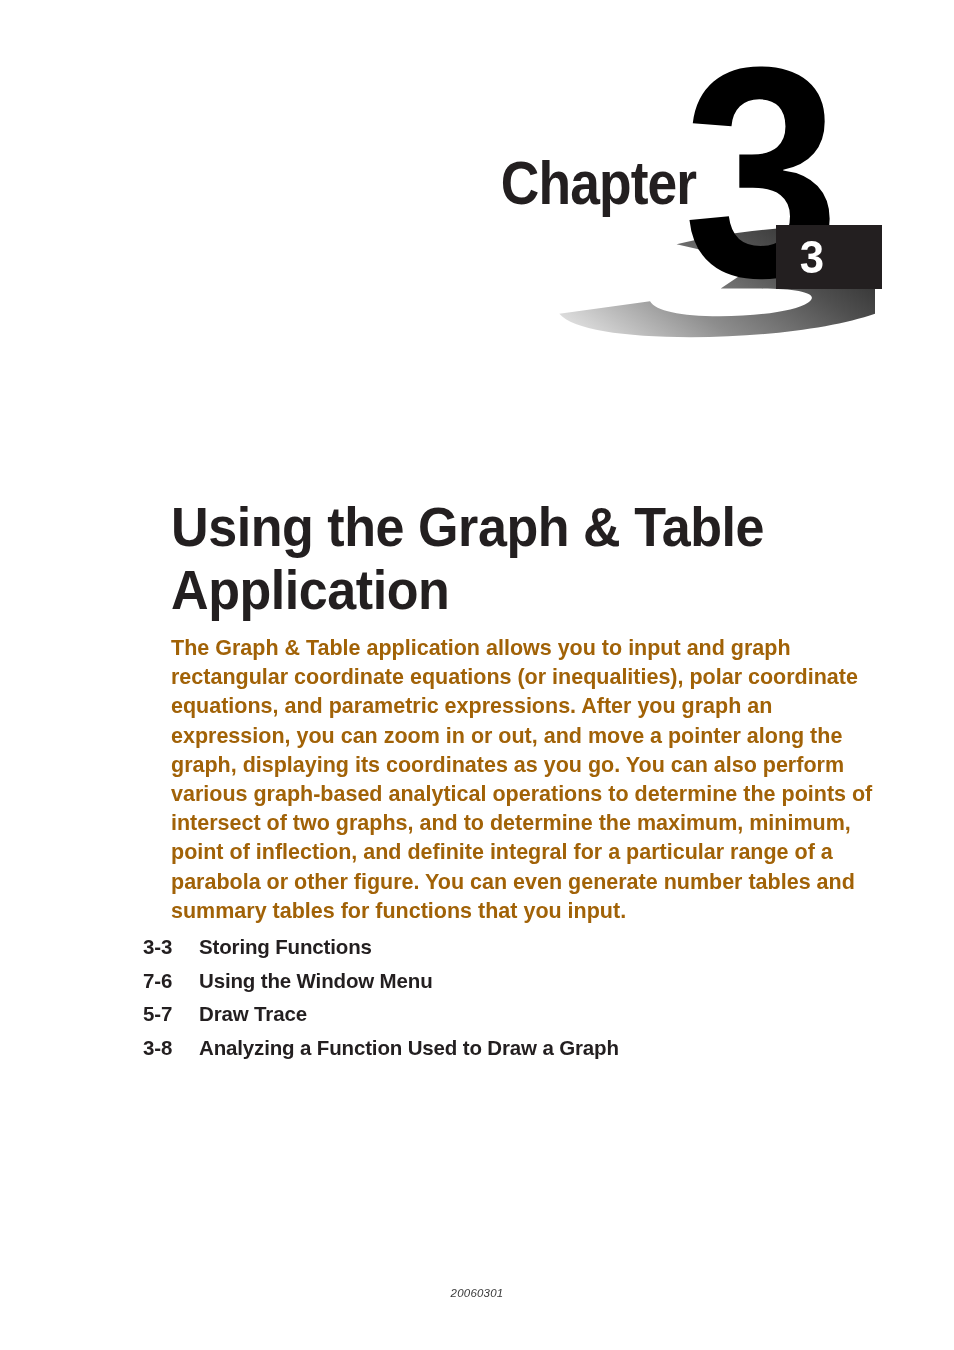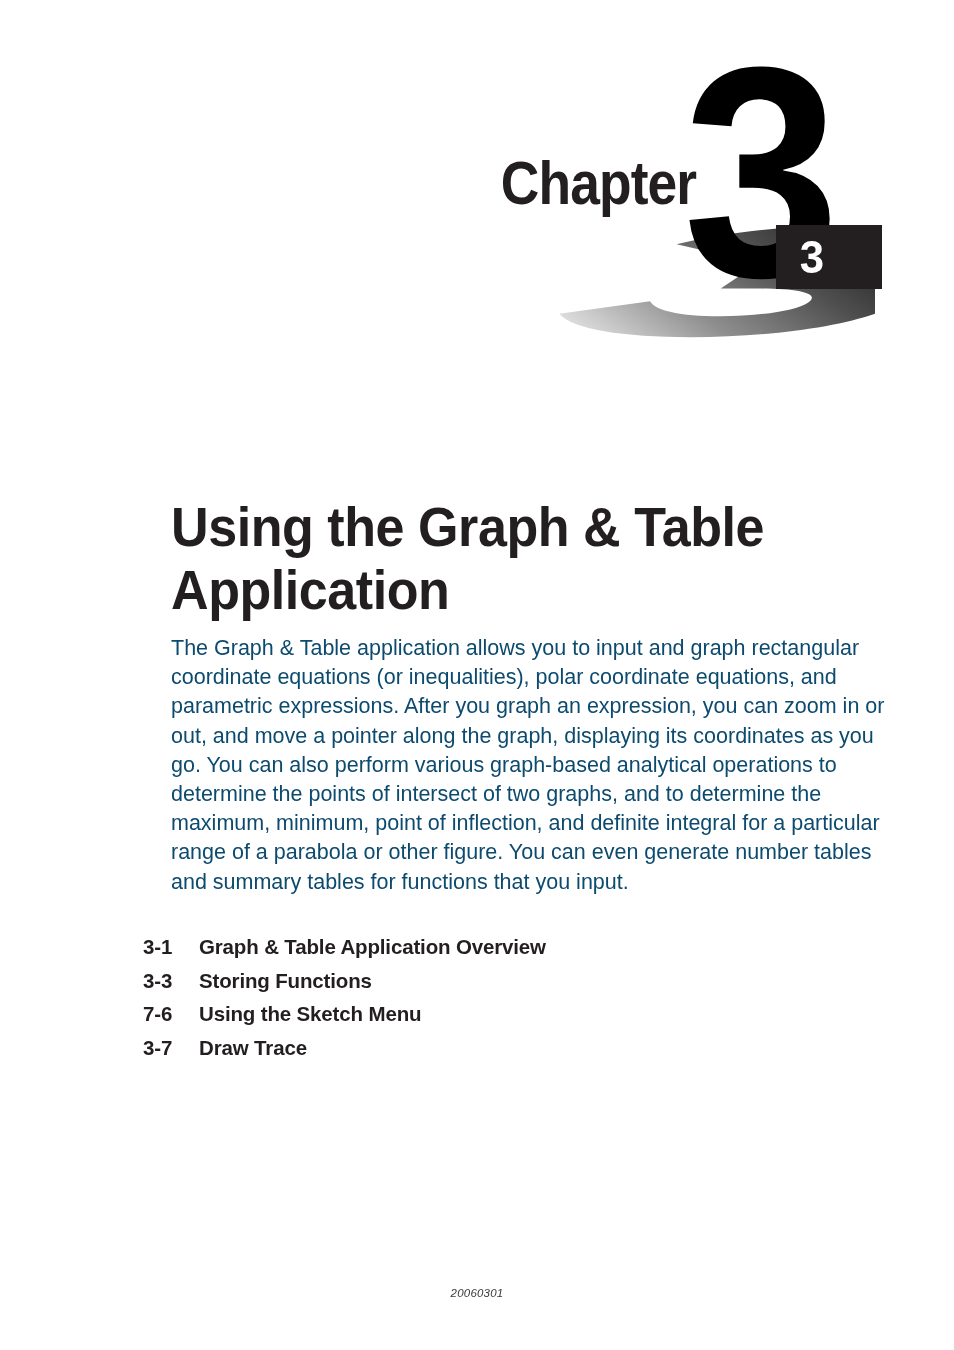--- a/index.html
+++ b/index.html
@@ -113,24 +113,24 @@
     letter-spacing: -0.5px;
     color: #231f20;
     transform: scaleX(0.93);
     transform-origin: left top;
     margin: 0 0 13px 0;
     max-width: 790px;
   }
 
   #intro-paragraph {
     font-family: "Liberation Sans", sans-serif;
-    font-weight: normal;
+    font-weight: bold;
     font-size: 21.5px;
     line-height: 29.2px;
-    color: #0c4a6e;
+    color: #a16207;
     margin: 0;
     width: 726px;
     text-align: left;
   }
 
   
   #section-list {
     position: absolute;
     left: 143px;
     top: 930px;
@@ -226,32 +226,32 @@
 </div>
 
 <div id="content">
   <h1 id="page-title">Using the Graph &amp; Table Application</h1>
 
   <p id="intro-paragraph">The Graph &amp; Table application allows you to input and graph rectangular coordinate equations (or inequalities), polar coordinate equations, and parametric expressions. After you graph an expression, you can zoom in or out, and move a pointer along the graph, displaying its coordinates as you go. You can also perform various graph-based analytical operations to determine the points of intersect of two graphs, and to determine the maximum, minimum, point of inflection, and definite integral for a particular range of a parabola or other figure. You can even generate number tables and summary tables for functions that you input.</p>
 </div>
 
 <div id="section-list">
   <div class="section-row">
-    <span class="section-number">3-1</span>
-    <span class="section-label">Graph &amp; Table Application Overview</span>
-  </div>
-  <div class="section-row">
     <span class="section-number">3-3</span>
     <span class="section-label">Storing Functions</span>
   </div>
   <div class="section-row">
     <span class="section-number">7-6</span>
-    <span class="section-label">Using the Sketch Menu</span>
-  </div>
-  <div class="section-row">
-    <span class="section-number">3-7</span>
+    <span class="section-label">Using the Window Menu</span>
+  </div>
+  <div class="section-row">
+    <span class="section-number">5-7</span>
     <span class="section-label">Draw Trace</span>
+  </div>
+  <div class="section-row">
+    <span class="section-number">3-8</span>
+    <span class="section-label">Analyzing a Function Used to Draw a Graph</span>
   </div>
 </div>
 
 <div id="footer">
   <span id="footer-code">20060301</span>
 </div>
 
 </body></html>

